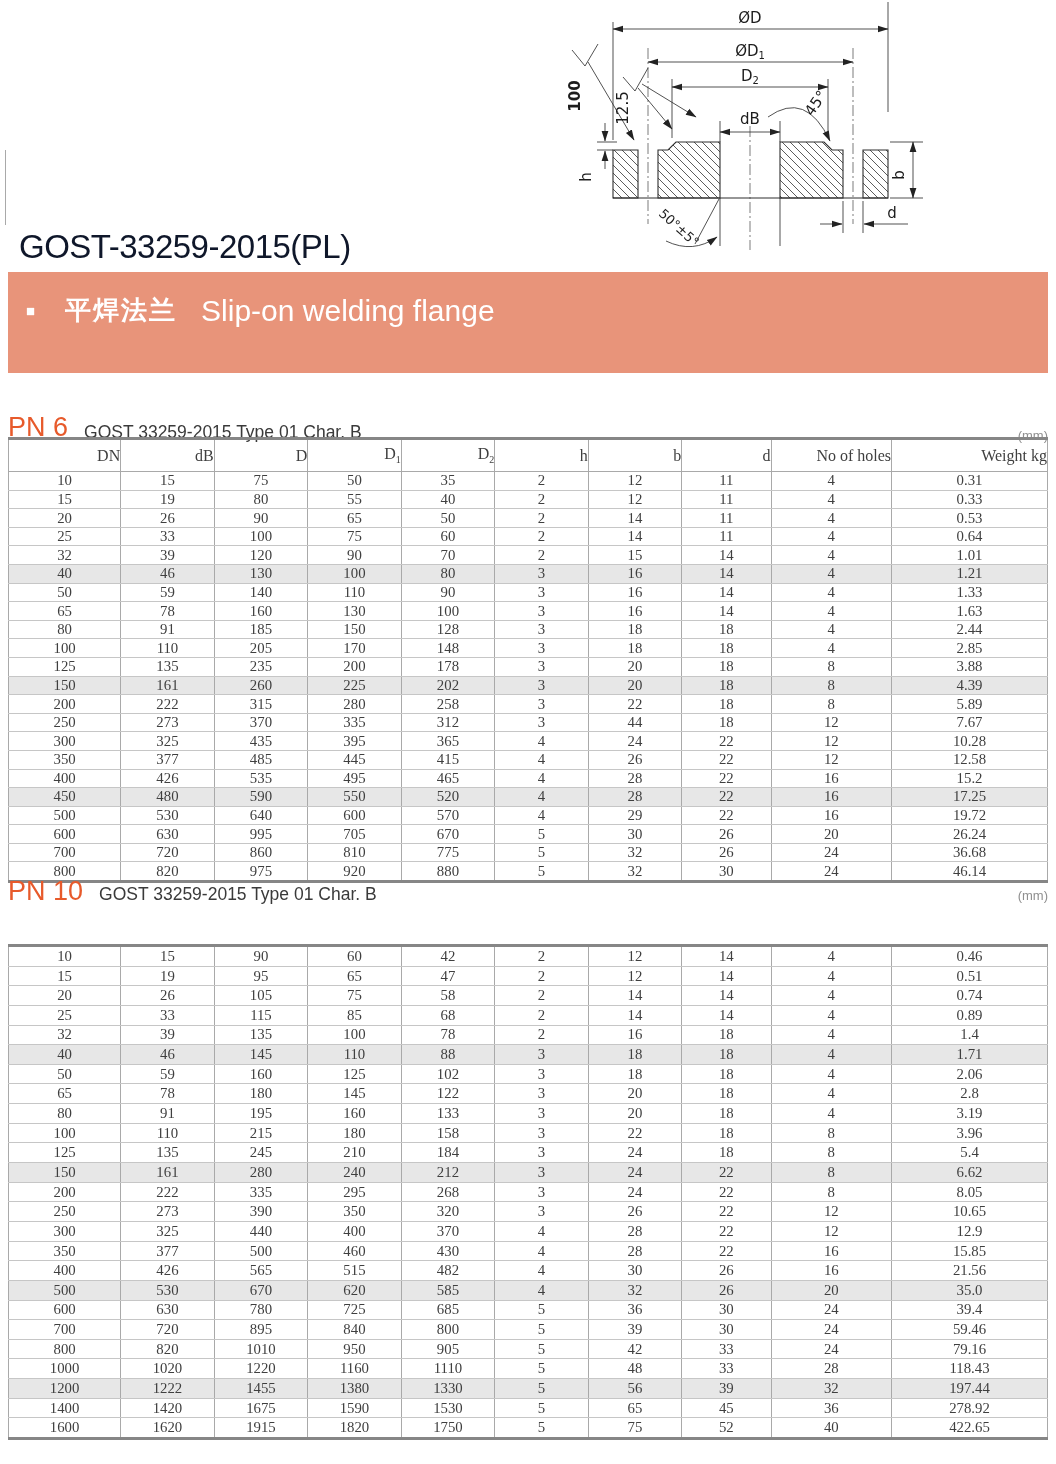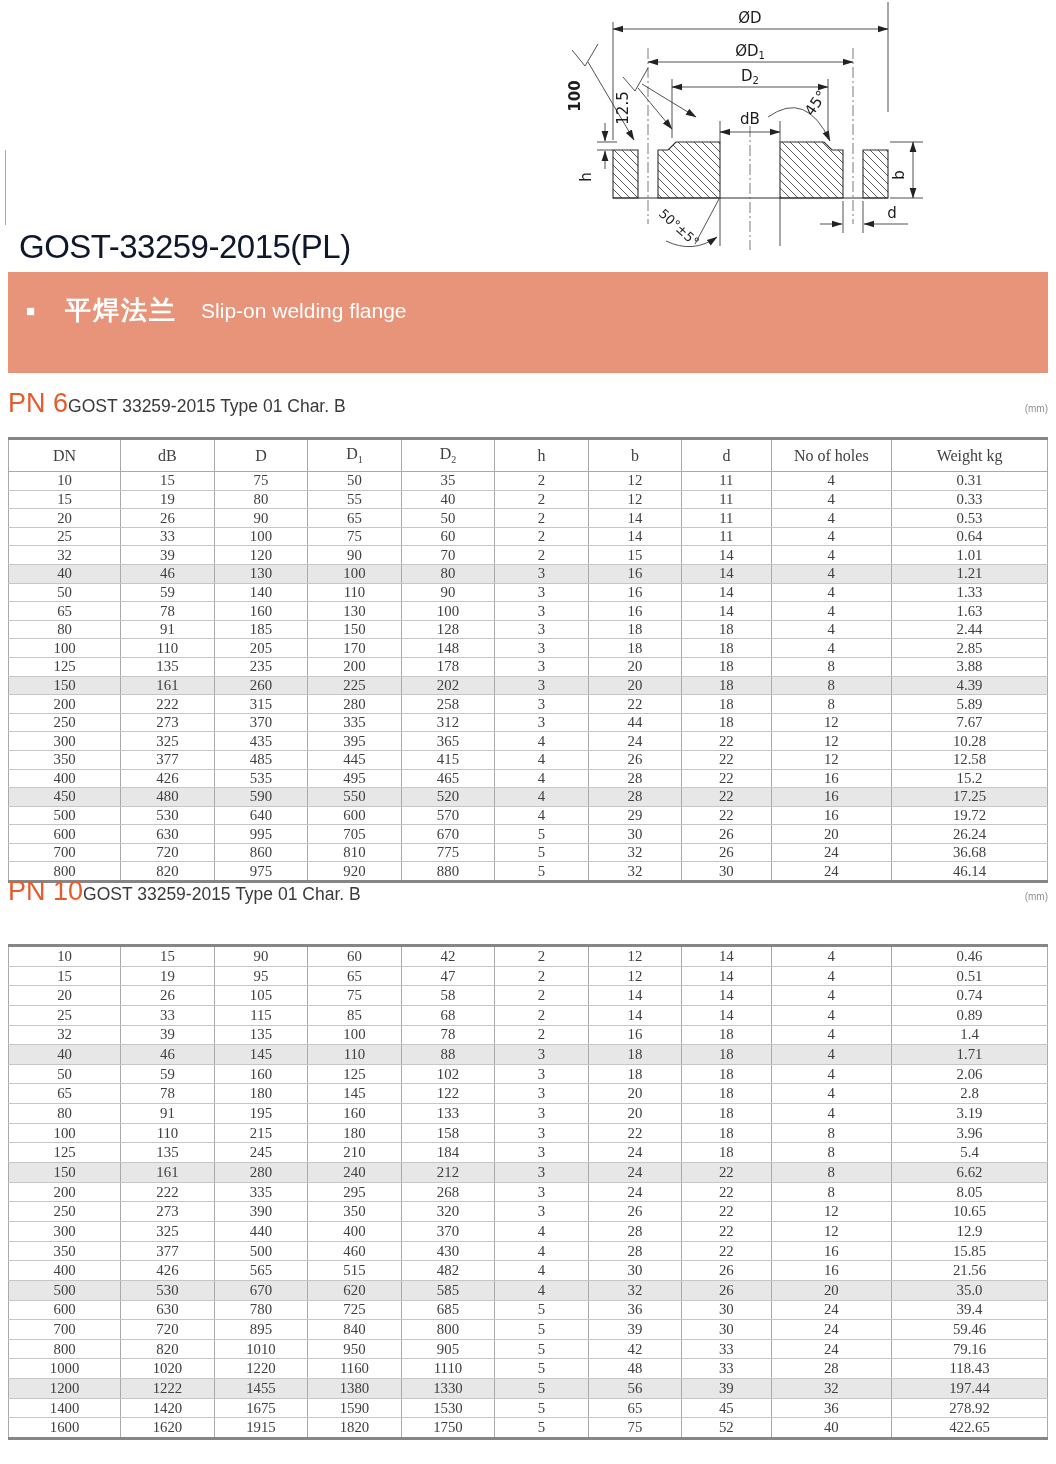--- a/index.html
+++ b/index.html
@@ -23,36 +23,36 @@
 
   
   .page-title{left:19px;top:228px;font-size:33px;letter-spacing:-0.5px;color:#0f172a;}
 
   
   .banner{left:8px;top:272px;width:1040px;height:101px;background:var(--banner,#E8947A);
           display:flex;align-items:flex-start;padding:0;box-sizing:border-box;}
   .banner-inner{display:flex;align-items:center;margin:21px 0 0 18px;color:#ffffff;}
   .banner-bullet{font-size:15px;line-height:1;margin-right:10px;}
   .banner-zh{font-size:26px;font-weight:bold;letter-spacing:2px;margin-left:20px;}
-  .banner-en{font-size:21px;margin-left:24px;}
+  .banner-en{font-size:30px;margin-left:24px;}
 
   
   .pn-header{left:8px;width:1040px;display:flex;align-items:baseline;}
   .pn-label{font-size:27px;color:var(--accent,#E75A2B);}
-  .pn-sub{font-size:17.5px;color:#3a3a3a;margin-left:0;}
-  .pn-unit{margin-left:auto;font-size:10px;color:#8f8f8f;}
-  .pn6-header{top:388px;}
+  .pn-sub{font-size:17.5px;color:#3a3a3a;margin-left:16px;}
+  .pn-unit{margin-left:auto;font-size:13px;color:#8f8f8f;}
+  .pn6-header{top:412px;align-items:flex-end;}
   .pn10-header{top:876px;}
 
   
   .spec-table{border-collapse:collapse;table-layout:fixed;width:1040px;
               font-family:"Liberation Serif",serif;color:#3f3f3f;
               border-top:3px solid #868686;border-bottom:3px solid #868686;}
   .spec-table th{font-weight:normal;font-size:16px;height:31px;padding:0;
-                 border:1px solid #a9a9a9;border-top:none;text-align:center;}
+                 border:1px solid #a9a9a9;border-top:none;text-align:right;}
   .spec-table td{font-size:14.8px;text-align:center;padding:0;line-height:1;
                  border-left:1px solid #a9a9a9;border-right:1px solid #a9a9a9;
                  border-top:1px solid #c6c6c6;border-bottom:1px solid #c6c6c6;}
   .pn6-table{left:8px;top:437px;}
   .pn6-table td{height:17.6px;}
   .pn10-table{left:8px;top:944px;}
   .pn10-table td{height:18.65px;}
   .spec-table tr.shaded td{background:var(--shade,#E7E7E7);}
   .spec-table sub{font-size:10px;}
 </style>

